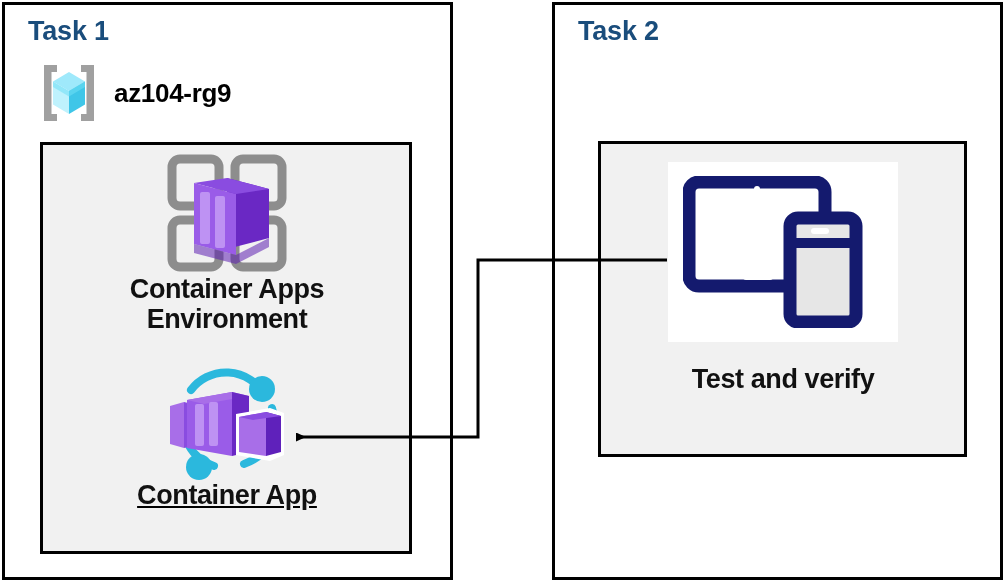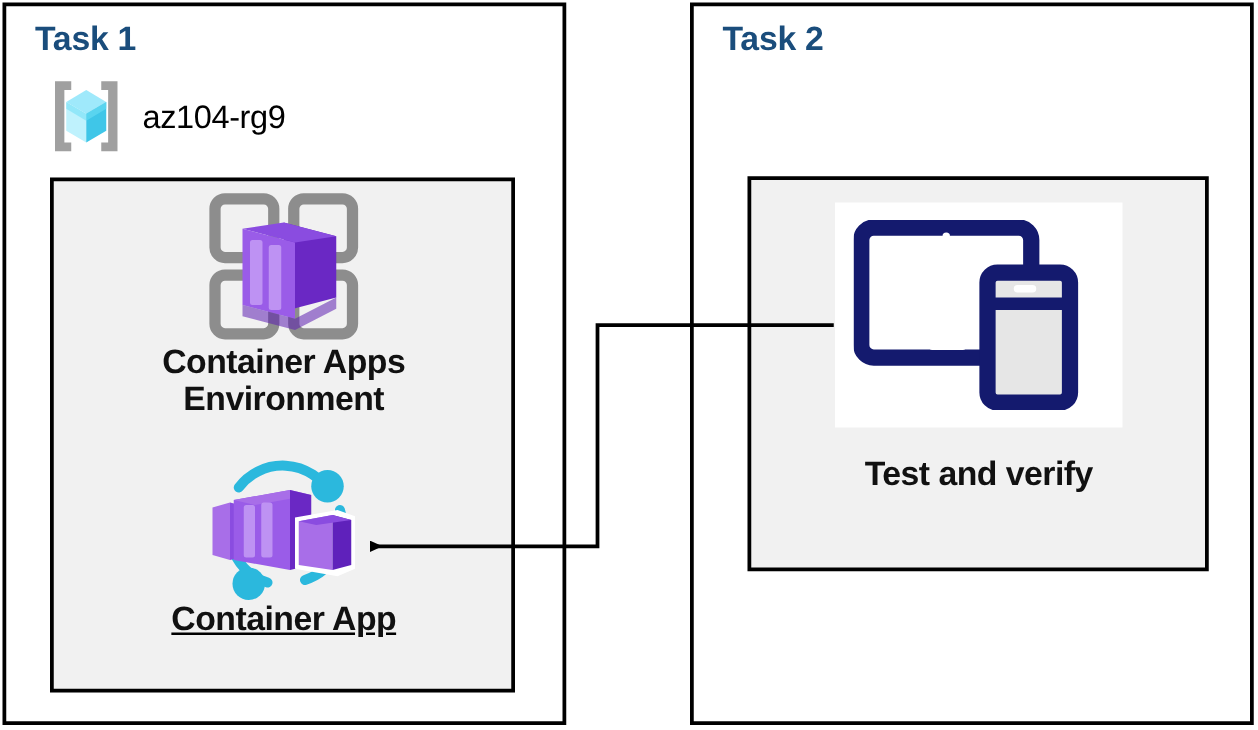--- a/index.html
+++ b/index.html
@@ -44,21 +44,21 @@
   #rg-row {
     position: absolute;
     left: 36px;
     top: 62px;
     display: flex;
     align-items: center;
     gap: 12px;
   }
   #rg-label {
     font-size: 26px;
-    font-weight: normal;
+    font-weight: bold;
     color: #000000;
     white-space: nowrap;
     letter-spacing: -0.3px;
   }
 
   
   .inner-box {
     position: absolute;
     box-sizing: border-box;
     border: 3px solid #000000;

